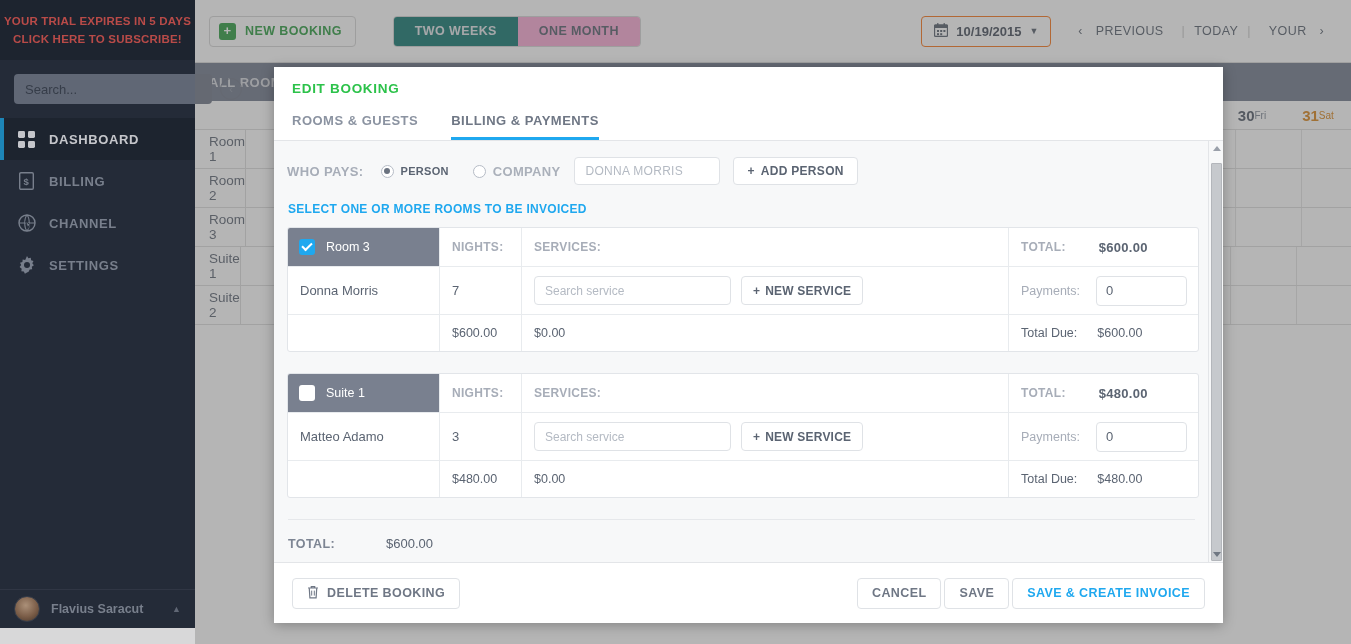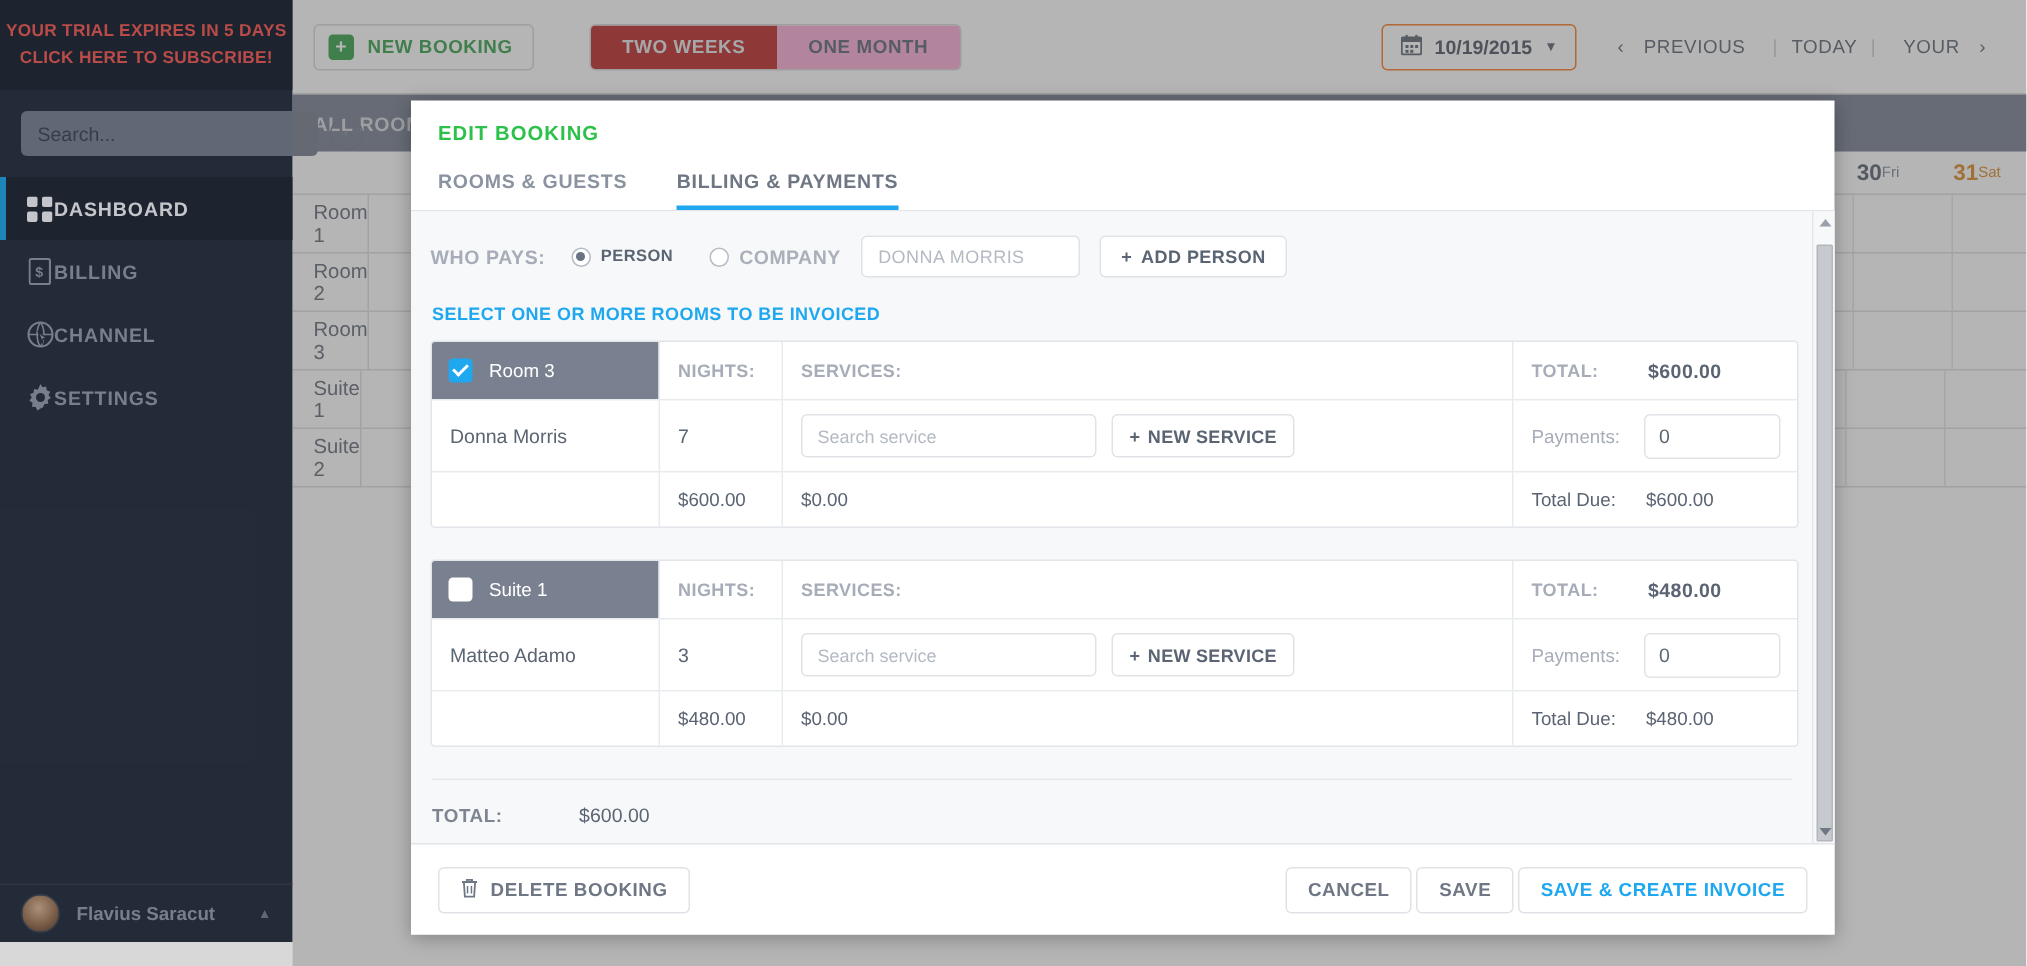--- a/index.html
+++ b/index.html
@@ -36,21 +36,21 @@
     flex: 1; height: 30px; background: #6d7685; border: none; border-radius: 4px;
     color: #2c3444; font-size: 13px; padding: 0 11px; outline: none;
   }
   .search-box::placeholder { color: #3a4250; }
   .collapse-btn {
     width: 22px; height: 22px; border: 1px solid #6d7685; border-radius: 50%;
     display: flex; align-items: center; justify-content: center;
     color: #8a93a1; font-size: 11px; cursor: pointer; flex: none;
   }
   .nav-item {
-    height: 42px; display: flex; align-items: center; 
+    height: 42px; display: flex; align-items: center; gap: 13px;
     padding-left: 17px; color: #8a93a1; font-size: 13px; font-weight: bold;
     letter-spacing: .6px; cursor: pointer; position: relative;
   }
   .nav-item.active { background: #1c2430; color: #e8eaee; }
   .nav-item.active::before {
     content: ""; position: absolute; left: 0; top: 0; bottom: 0; width: 4px;
     background: #1b9ad6;
   }
   .nav-ico { width: 19px; height: 19px; display: flex; align-items: center; justify-content: center; }
   .nav-ico svg { display: block; }
@@ -88,21 +88,21 @@
   }
   .seg {
     display: flex; margin-left: 37px;
     border: 1px solid #d5d5d5; border-radius: 4px; overflow: hidden; height: 31px;
   }
   .seg div {
     display: flex; align-items: center; padding: 0 21px;
     font-size: 12.5px; font-weight: bold; letter-spacing: .4px; cursor: pointer;
     color: #555e6b; background: #f9a8d4;
   }
-  .seg div.on { background: #b91c1c; color: #e4e6ea; }
+  .seg div.on { background: #0f766e; color: #e4e6ea; }
   .date-pick {
     margin-left: auto;
     display: flex; align-items: center; gap: 8px; height: 31px; padding: 0 12px;
     border: 1px solid #f97316; border-radius: 4px; background: #fff;
     color: #444c59; font-size: 13px; font-weight: bold; cursor: pointer;
   }
   .navdates { display: flex; align-items: center; margin-left: 18px; margin-right: 4px; }
   .navdates span {
     font-size: 12.5px; color: #555e6b; letter-spacing: .4px; padding: 0 9px; cursor: pointer;
   }

